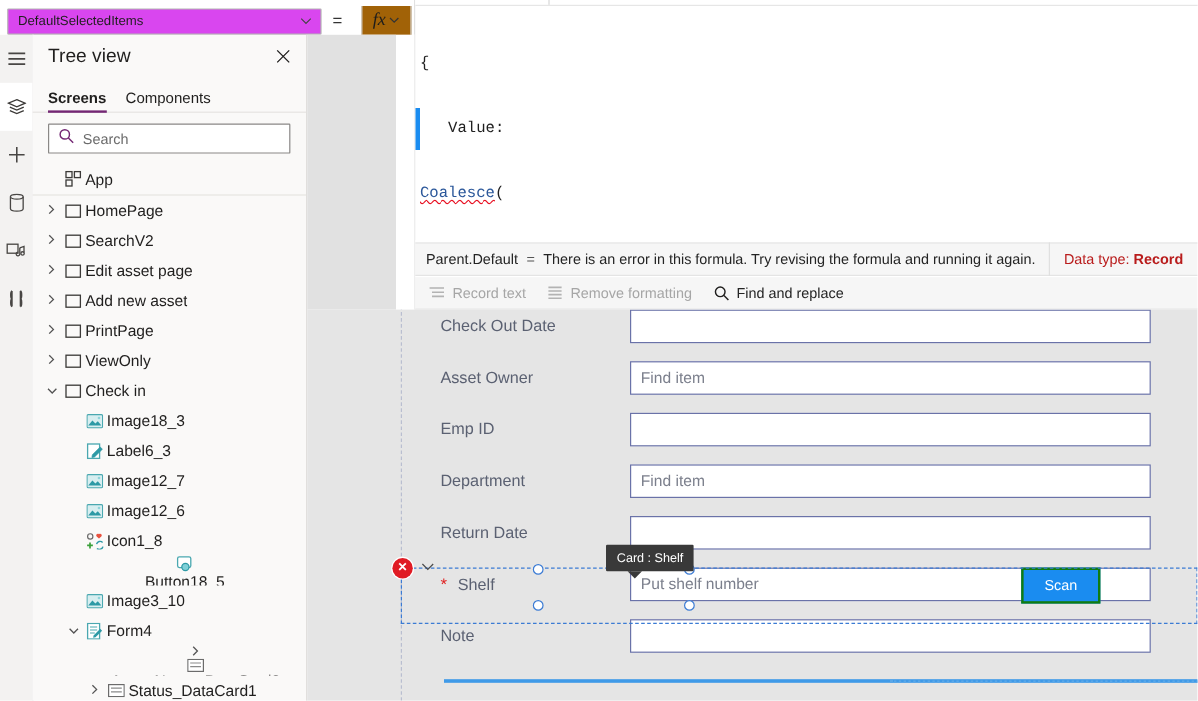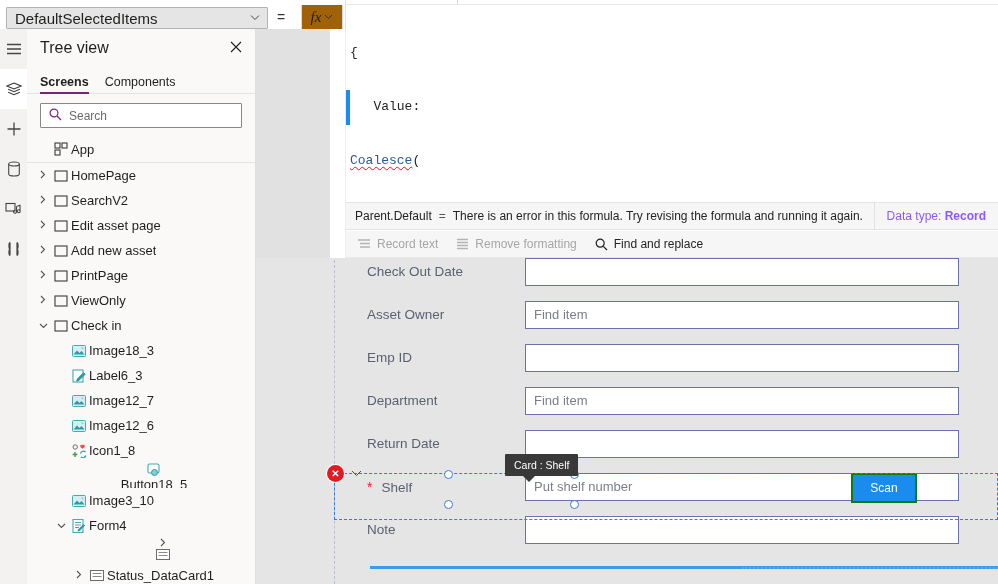--- a/index.html
+++ b/index.html
@@ -12,22 +12,22 @@
   }
   #root { position: relative; width: 998px; height: 584px; }
 
   
   .prop-bar {
     position: absolute; left: 0; top: 0; width: 345px; height: 29px;
     background: #ffffff; box-sizing: border-box;
   }
   .prop-select {
     position: absolute; left: 6px; top: 7px; width: 262px; height: 22px;
-    border: 1px solid #b3b3b3; background: #e5e5e5; border-radius: 1px;
-    font-size: 15px; color: #201f1e; box-sizing: border-box;
+    border: 1px solid #b3b3b3; background: #d946ef; border-radius: 1px;
+    font-size: 11px; color: #201f1e; box-sizing: border-box;
     display: flex; align-items: center; padding: 0 4px 0 8px;
   }
   .prop-select .txt { flex: 1; white-space: nowrap; overflow: hidden; }
   .prop-select .chev { color: #444; font-size: 9px; padding-right: 3px; }
   .eq-sign {
     position: absolute; left: 277px; top: 9px; font-size: 14px; color: #333;
   }
   .fx-box {
     position: absolute; left: 301px; top: 5px; width: 42px; height: 24px;
     border: 1px solid #d9d9d9; border-bottom: none; border-top: none;
@@ -77,21 +77,21 @@
     display: flex; align-items: center; box-sizing: border-box;
   }
   .err-left {
     flex: 1; display: flex; align-items: center; gap: 7px;
     padding-left: 10px; font-size: 12px; color: #242424;
     white-space: nowrap; overflow: hidden;
   }
   .err-left .eq { color: #555; }
   .err-divider { width: 1px; height: 28px; background: #e0e0e0; }
   .err-right {
-    padding: 0 12px; font-size: 12px; color: #8b5cf6; white-space: nowrap;
+    padding: 0 12px; font-size: 12px; color: #b91c1c; white-space: nowrap;
   }
   .err-right b { font-weight: 700; }
 
   
   .tool-row {
     position: absolute; left: 345px; top: 231px; width: 653px; height: 27px;
     background: #f6f6f6; display: flex; align-items: center; gap: 18px;
     padding-left: 12px; box-sizing: border-box;
     border-bottom: 1px solid #e8e8e8;
   }

